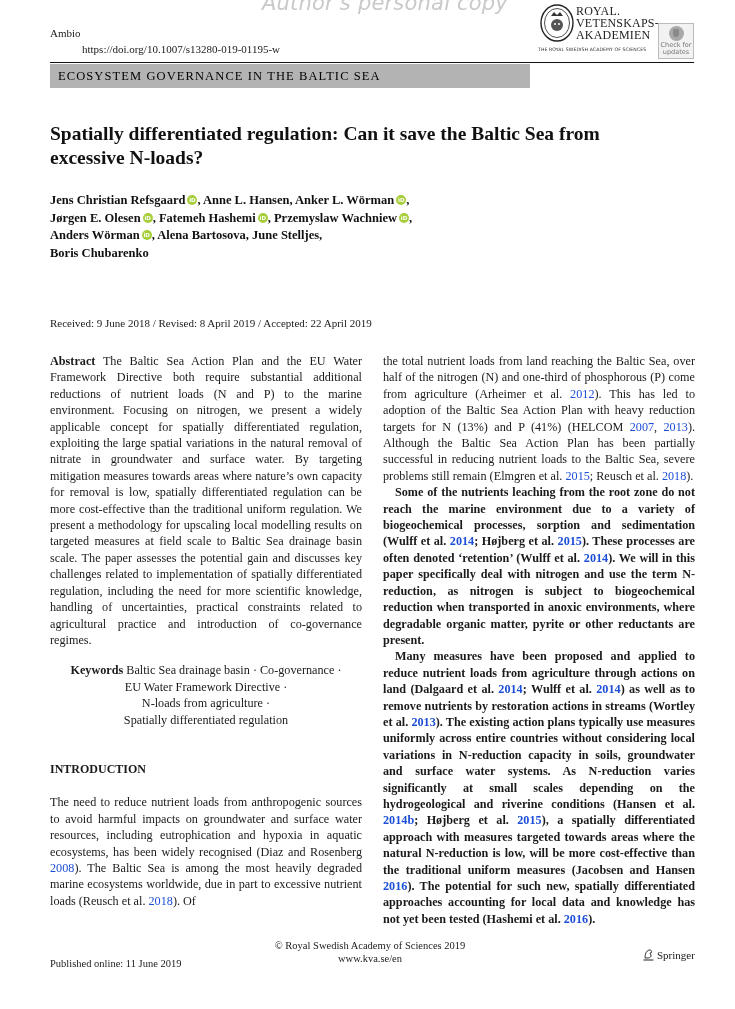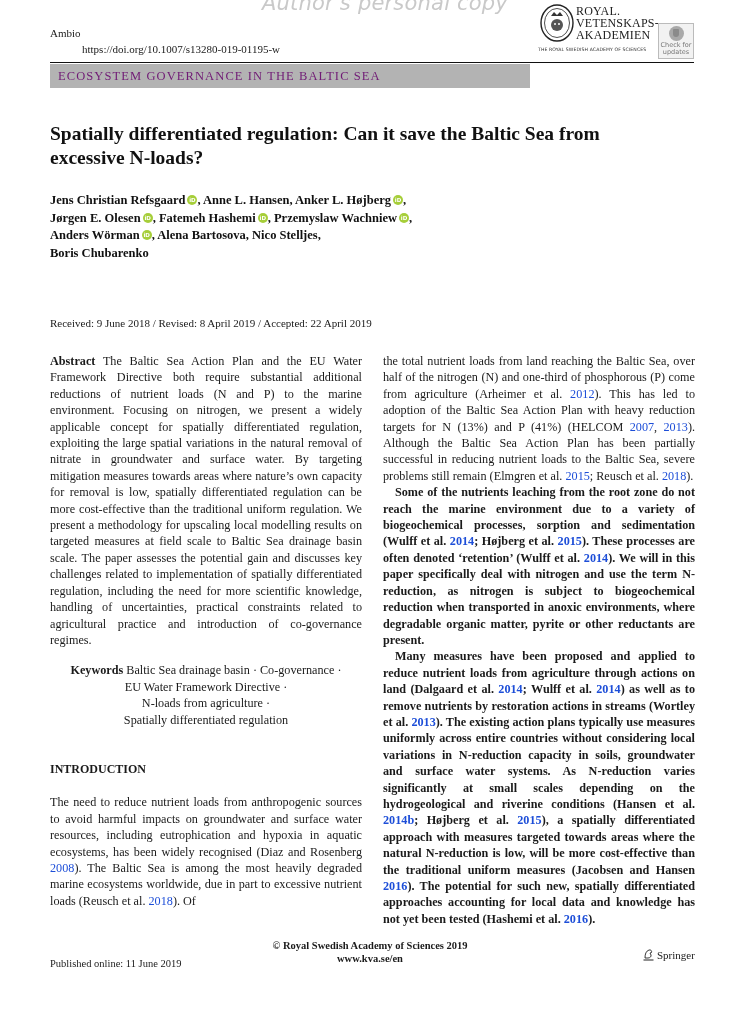--- a/index.html
+++ b/index.html
@@ -13,38 +13,38 @@
   .kva { top:4px; left:538px; width:116px; height:50px; }
   .kva-seal { position:absolute; left:2px; top:0; width:34px; height:38px; }
   .kva-text { position:absolute; left:38px; top:1px; font-size:12px; line-height:12px; color:#222; letter-spacing:0.2px; }
   .kva-sub { position:absolute; left:0; top:43px; font-family:"DejaVu Sans","Liberation Sans",sans-serif; font-size:4.6px; color:#333; white-space:nowrap; letter-spacing:0.1px; }
   .cfu { top:23px; left:658px; width:36px; height:36px; border:1px solid #bbb; background:#f2f2f2; box-sizing:border-box; }
   .cfu-circle { position:absolute; left:10px; top:2px; width:15px; height:15px; border-radius:50%; background:#a9a9a9; }
   .cfu-circle::after { content:""; position:absolute; left:4px; top:3px; width:6px; height:8px; background:#8a8a8a; border-radius:1px 1px 3px 3px; }
   .cfu-text { position:absolute; left:0; top:18px; width:100%; text-align:center; font-family:"DejaVu Sans","Liberation Sans",sans-serif; font-size:6.5px; line-height:7px; color:#777; }
   .rule { top:62px; left:50px; width:644px; height:1px; background:#111; }
   .banner { top:64px; left:50px; width:480px; height:24px; background:#b3b3b3; }
-  .banner-text { position:absolute; left:8px; top:5px; font-size:12.5px; letter-spacing:1.1px; color:#701a75; white-space:nowrap; }
+  .banner-text { position:absolute; left:8px; top:5px; font-size:12.5px; letter-spacing:1.1px; color:#000000; white-space:nowrap; }
   .title { top:122px; left:50px; width:600px; font-weight:bold; font-size:19.5px; line-height:24px; color:#111; }
   .authors { top:192px; left:50px; width:600px; font-weight:bold; font-size:12.5px; line-height:17.5px; color:#111; }
   .orcid { display:inline-block; width:10px; height:10px; border-radius:50%; background:#a6ce39; vertical-align:-1px; margin-left:2px;
            position:relative; }
   .orcid::after { content:"iD"; position:absolute; left:0; top:0; width:10px; text-align:center; font-family:"DejaVu Sans",sans-serif;
                   font-size:5.5px; line-height:10px; color:#fff; font-weight:bold; }
   .dates { top:317px; left:50px; font-size:11px; white-space:nowrap; }
   .col { font-size:12.2px; line-height:16.4px; text-align:justify; }
   .col p { margin:0; }
   .col .indent { text-indent:12px;font-weight:bold; }
   .left-col { top:353px; left:50px; width:312px; }
   .right-col { top:353px; left:383px; width:312px; }
   .b { font-weight:bold; }
   .cite { color:#1d4ed8; }
   .kw { margin-top:14px; text-align:center; }
   .section-head { font-weight:bold; margin-top:33px; margin-bottom:17px; font-size:12px; }
-  .foot-copy { top:939px; left:225px; width:290px; text-align:center; font-size:10.5px; line-height:13px;font-weight:bold; }
+  .foot-copy { top:939px; left:225px; width:290px; text-align:center; font-size:10.5px; line-height:13px; }
   .published { top:958px; left:50px; font-size:10.5px; }
   .springer { top:948px; left:643px; font-size:11px; white-space:nowrap; }
   .springer-icon { display:inline-block; width:11px; height:13px; vertical-align:-2px; margin-right:3px; }
 </style>
 </head>
 <body>
 
 <div class="abs watermark">Author's personal copy</div>
 
 <div class="abs journal">Ambio</div>
@@ -76,23 +76,23 @@
 </div>
 
 <div class="abs rule"></div>
 <div class="abs banner">
   <div class="banner-text">ECOSYSTEM GOVERNANCE IN THE BALTIC SEA</div>
 </div>
 
 <h1 class="abs title" style="margin:0;">Spatially differentiated regulation: Can it save the Baltic Sea from excessive N-loads?</h1>
 
 <div class="abs authors">
-  <span>Jens Christian Refsgaard</span><span class="orcid"></span><span>, </span><span>Anne L. Hansen</span><span>, </span><span>Anker L. Højberg</span><span class="orcid"></span><span>,</span><br>
+  <span>Jens Christian Refsgaard</span><span class="orcid"></span><span>, </span><span>Anne L. Hansen</span><span>, </span><span>Anker L. Wörman</span><span class="orcid"></span><span>,</span><br>
   <span>Jørgen E. Olesen</span><span class="orcid"></span><span>, </span><span>Fatemeh Hashemi</span><span class="orcid"></span><span>, </span><span>Przemyslaw Wachniew</span><span class="orcid"></span><span>,</span><br>
-  <span>Anders Wörman</span><span class="orcid"></span><span>, </span><span>Alena Bartosova</span><span>, </span><span>Nico Stelljes</span><span>,</span><br>
+  <span>Anders Wörman</span><span class="orcid"></span><span>, </span><span>Alena Bartosova</span><span>, </span><span>June Stelljes</span><span>,</span><br>
   <span>Boris Chubarenko</span>
 </div>
 
 <div class="abs dates">Received: 9 June 2018 / Revised: 8 April 2019 / Accepted: 22 April 2019</div>
 
 <div class="abs col left-col">
   <p><span class="b">Abstract</span> <span>The Baltic Sea Action Plan and the EU Water Framework Directive both require substantial additional reductions of nutrient loads (N and P) to the marine environment. Focusing on nitrogen, we present a widely applicable concept for spatially differentiated regulation, exploiting the large spatial variations in the natural removal of nitrate in groundwater and surface water. By targeting mitigation measures towards areas where nature’s own capacity for removal is low, spatially differentiated regulation can be more cost-effective than the traditional uniform regulation. We present a methodology for upscaling local modelling results on targeted measures at field scale to Baltic Sea drainage basin scale. The paper assesses the potential gain and discusses key challenges related to implementation of spatially differentiated regulation, including the need for more scientific knowledge, handling of uncertainties, practical constraints related to agricultural practice and introduction of co-governance regimes.</span></p>
   <div class="kw">
     <span class="b">Keywords</span>
     <span>Baltic Sea drainage basin · Co-governance ·</span><br>

